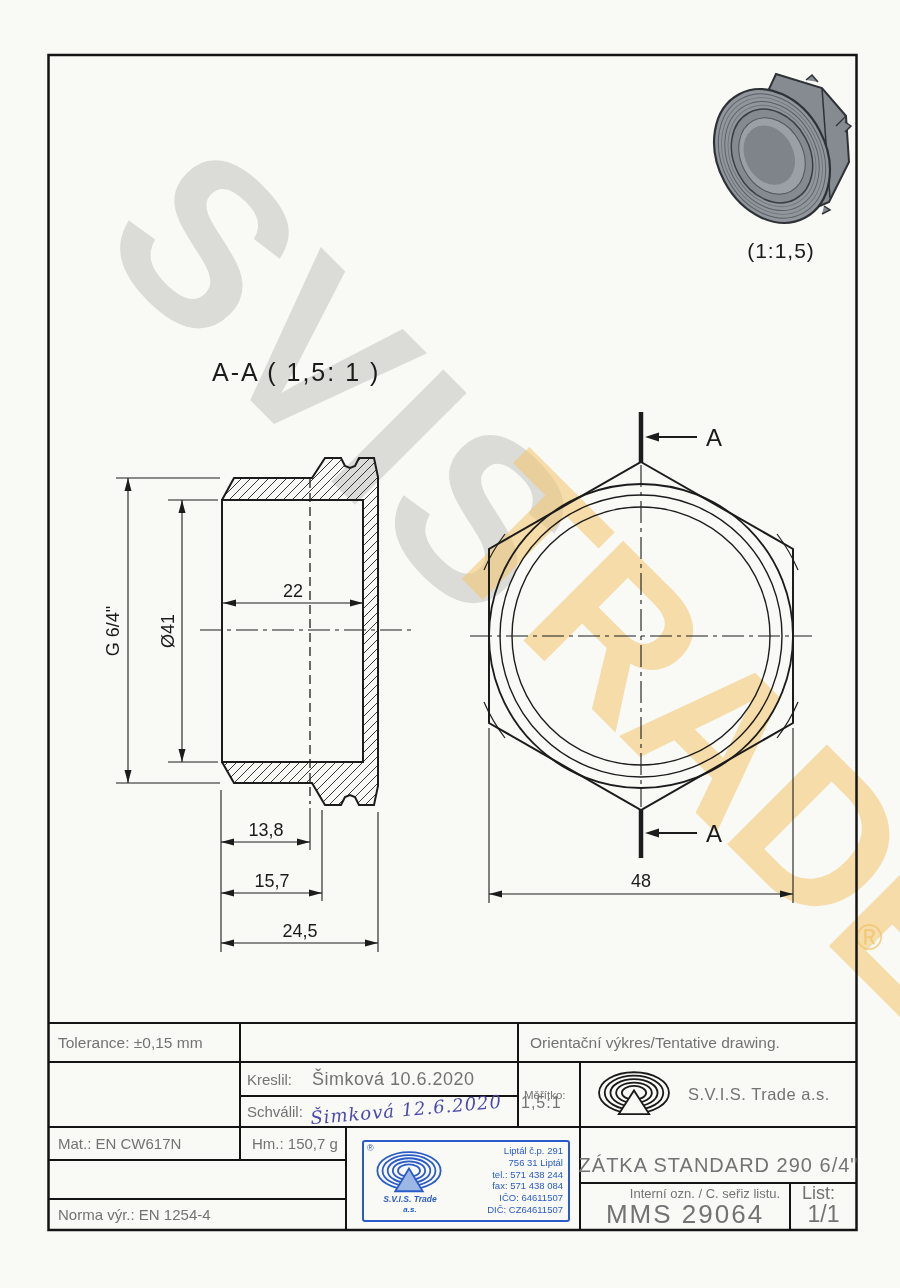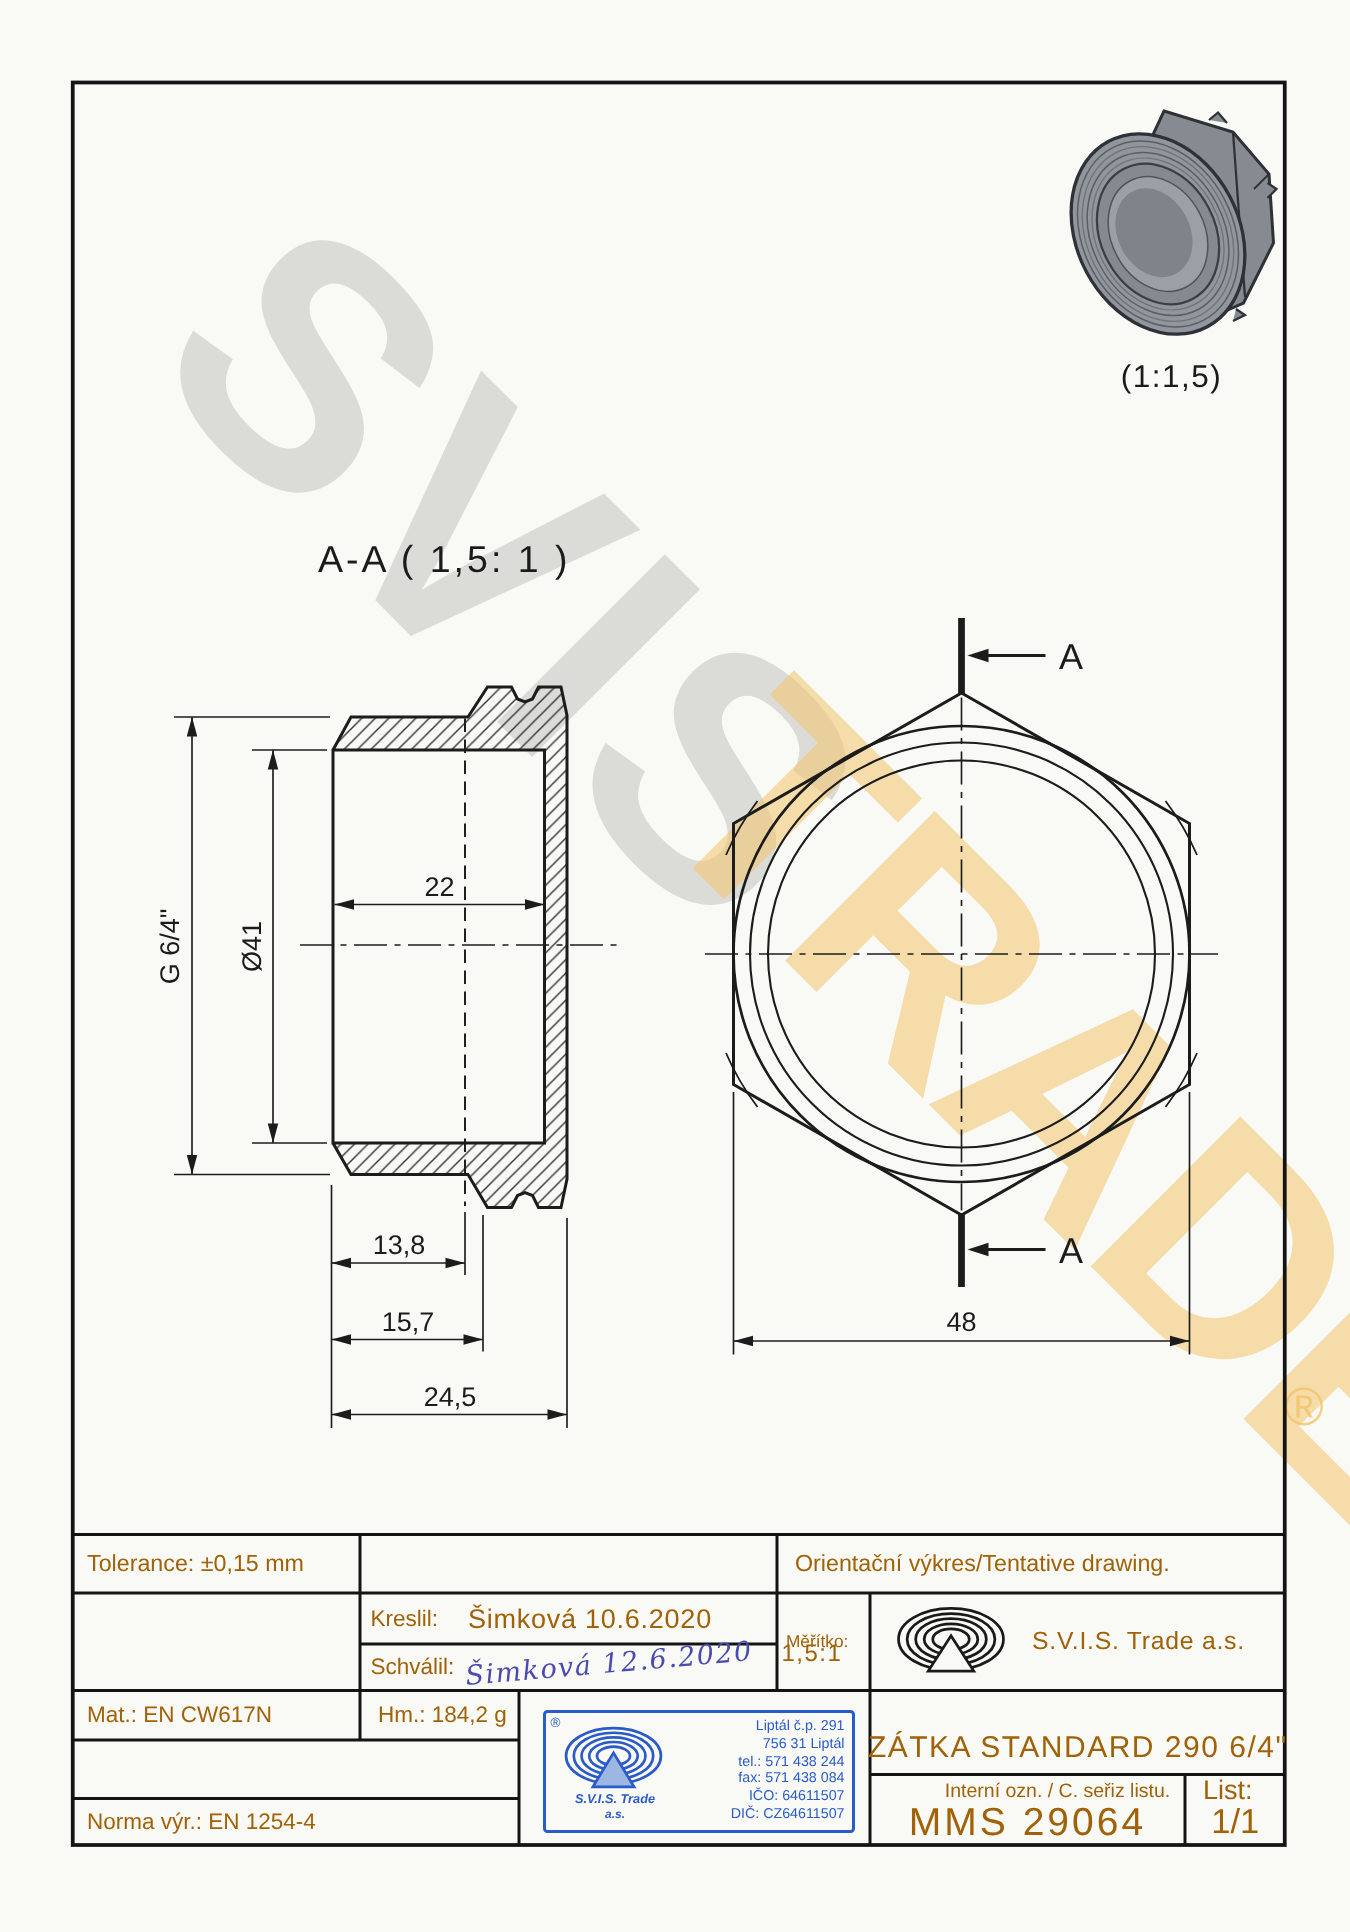--- a/index.html
+++ b/index.html
@@ -1,20 +1,20 @@
 <!DOCTYPE html>
 <html><head>
 <meta charset="utf-8">
 <style>
   html,body{margin:0;padding:0;background:#e8e8e6;}
   .page{position:relative;width:900px;height:1288px;background:#f9f9f6;overflow:hidden;
         font-family:"Liberation Sans","DejaVu Sans",sans-serif;color:#1b1b1b;}
   svg{display:block;}
   .layer{position:absolute;left:0;top:0;}
-  .tb{position:absolute;display:flex;align-items:center;white-space:nowrap;color:#a16207;}
+  .tb{position:absolute;display:flex;align-items:center;white-space:nowrap;color:#737373;}
   .fs15{font-size:15px;} .fs155{font-size:15.5px;}
   .lblsm{font-size:11.5px;}
   .big{font-size:16px;letter-spacing:1px;text-align:center;}
   .sig{font-family:"DejaVu Serif",serif;font-style:italic;color:#4a4ab0;font-size:18px;
        transform:rotate(-5deg);letter-spacing:1px;}
   .center{justify-content:center;text-align:center;}
   .stamp{position:absolute;left:362px;top:1140px;width:208px;height:82px;
          border:2px solid #2a5cc8;border-radius:3px;color:#2a5cc8;box-sizing:border-box;}
   .stamp .reg{position:absolute;left:3px;top:1px;font-size:9px;}
   .stamp .addr{position:absolute;right:5px;top:3px;text-align:right;font-size:9.5px;line-height:11.8px;margin-left:24px;}
@@ -178,21 +178,21 @@
   <div class="tb fs15" style="left:247px;top:1062px;height:34px;">Kreslil:</div>
   <div class="tb" style="left:312px;top:1062px;height:34px;font-size:18px;letter-spacing:0.5px;">Šimková 10.6.2020</div>
   <div class="tb fs15" style="left:247px;top:1096px;height:31px;">Schválil:</div>
   <div class="tb sig" style="left:310px;top:1092px;height:34px;">Šimková 12.6.2020</div>
 
   <div class="tb lblsm" style="left:524px;top:1064px;height:16px;margin-top:23px;">Měřítko:</div>
   <div class="tb big" style="left:521px;top:1086px;height:34px;">1,5:1</div>
   <div class="tb" style="left:688px;top:1062px;height:65px;font-size:16.5px;letter-spacing:0.5px;">S.V.I.S. Trade a.s.</div>
 
   <div class="tb fs15" style="left:58px;top:1127px;height:33px;">Mat.: EN CW617N</div>
-  <div class="tb fs15" style="left:252px;top:1127px;height:33px;">Hm.: 184,2 g</div>
+  <div class="tb fs15" style="left:252px;top:1127px;height:33px;">Hm.: 150,7 g</div>
   <div class="tb fs15" style="left:58px;top:1199px;height:31px;">Norma výr.: EN 1254-4</div>
 
   <div class="tb center" style="left:580px;top:1150px;width:277px;height:30px;font-size:20px;letter-spacing:1px;">ZÁTKA STANDARD 290 6/4"</div>
   <div class="tb center" style="left:580px;top:1185px;width:250px;height:16px;font-size:13px;">Interní ozn. / C. seřiz listu.</div>
   <div class="tb center" style="left:580px;top:1199px;width:210px;height:30px;font-size:26px;letter-spacing:2px;">MMS 29064</div>
   <div class="tb" style="left:802px;top:1185px;height:16px;font-size:18px;">List:</div>
   <div class="tb center" style="left:790px;top:1199px;width:67px;height:30px;font-size:23px;">1/1</div>
 
   <div class="stamp">
     <div class="reg">®</div>

